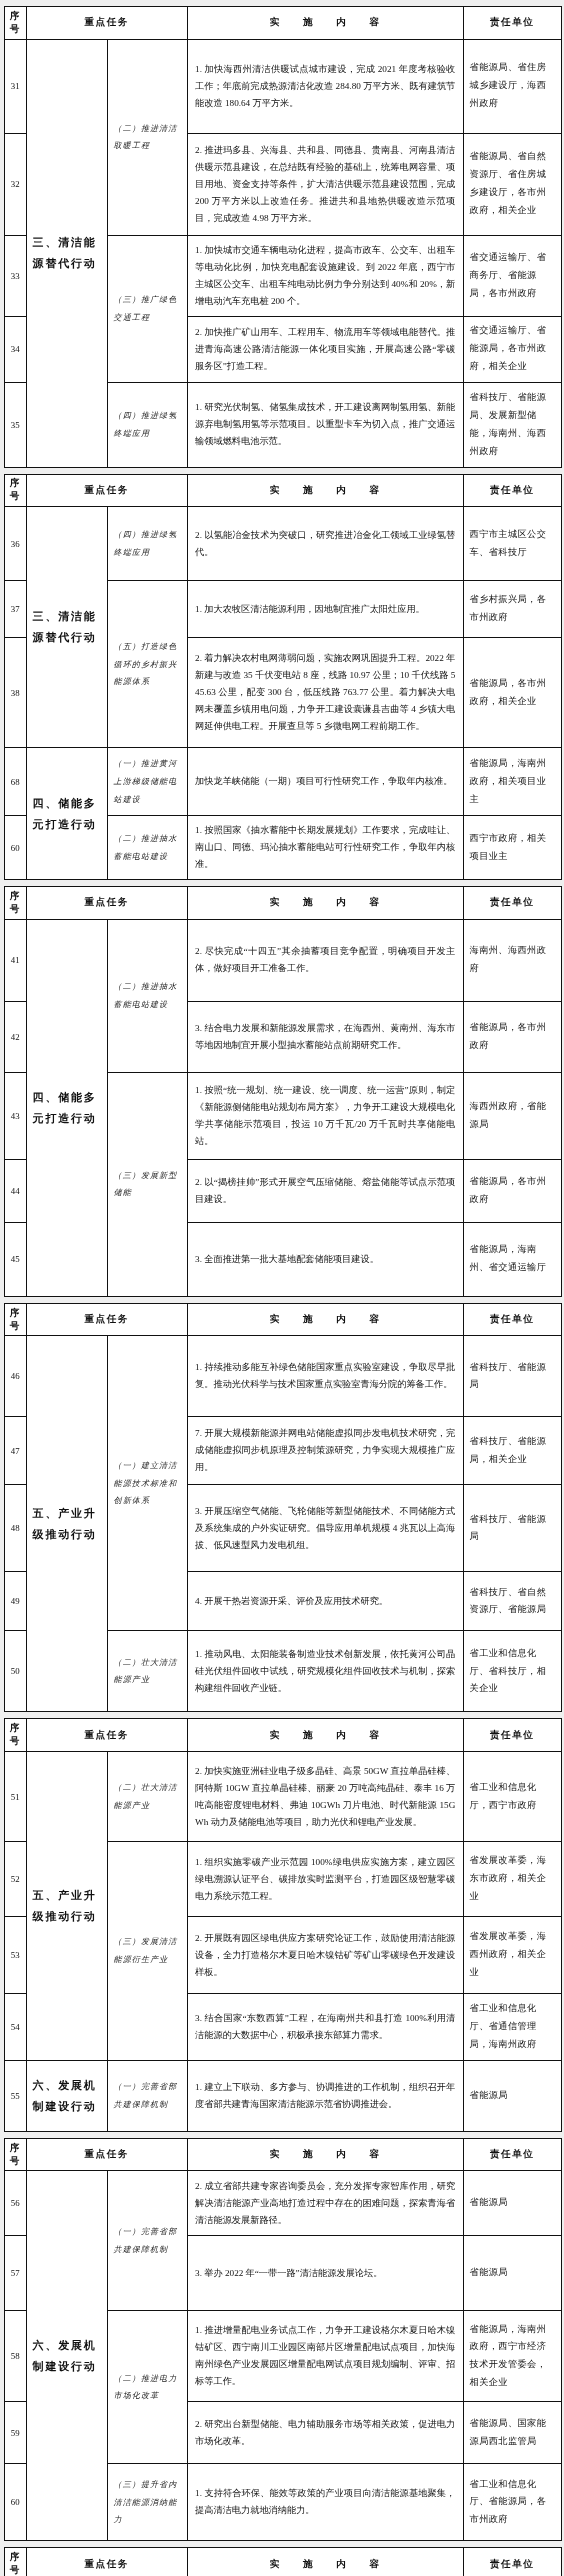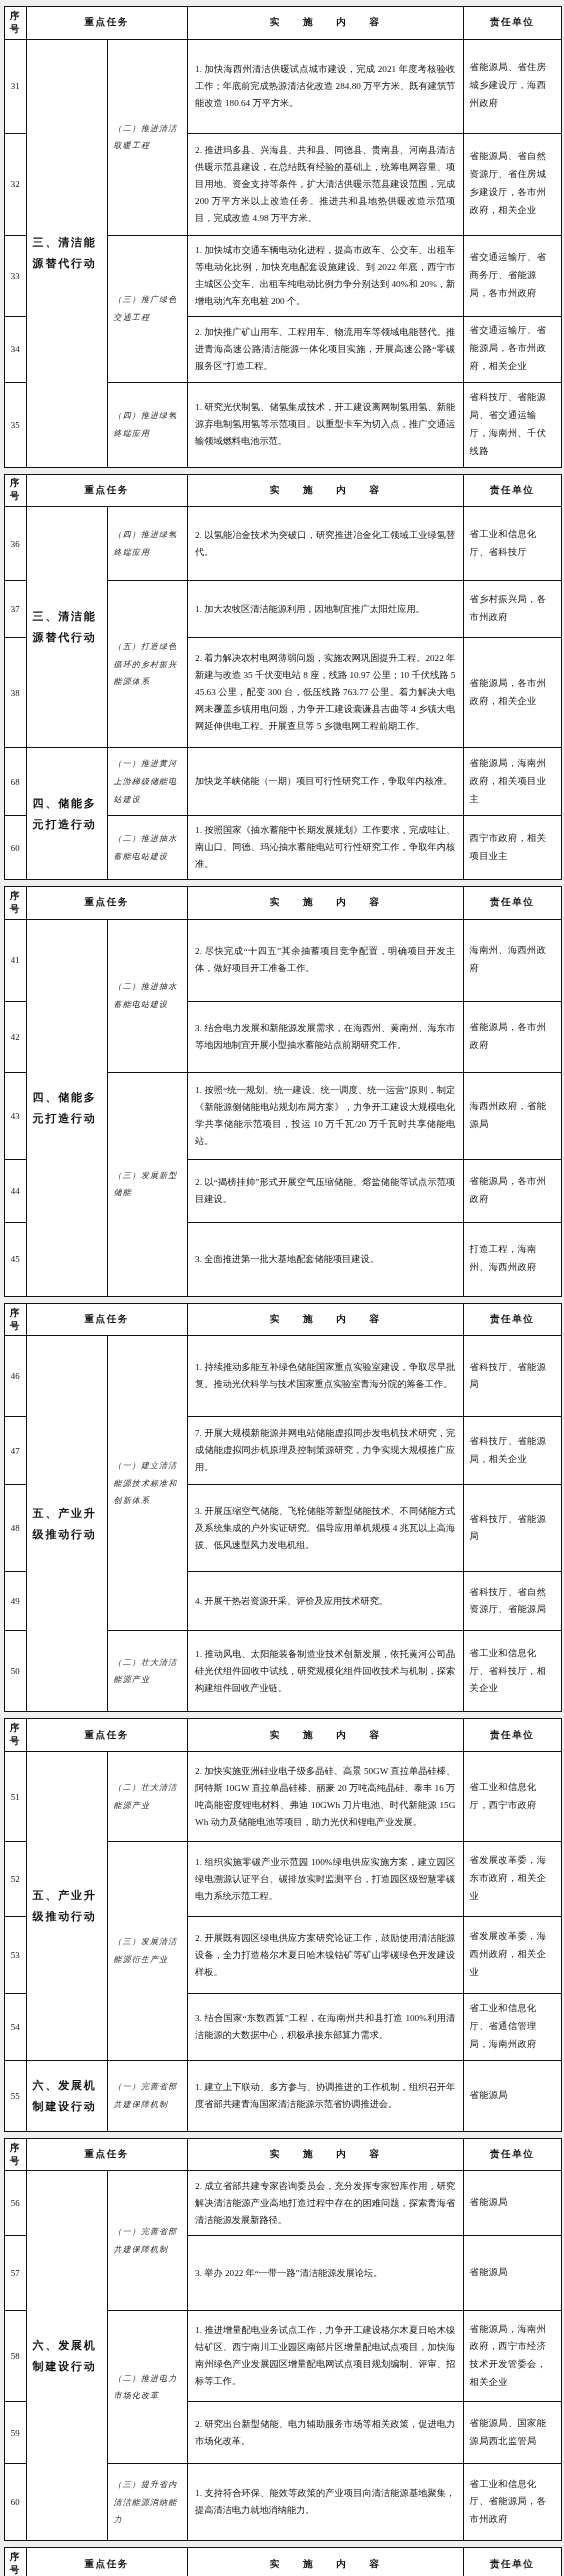--- a/index.html
+++ b/index.html
@@ -99,21 +99,21 @@
     </tr>
     <tr style="height:59px">
       <td class="no">34</td>
       <td class="content">2. 加快推广矿山用车、工程用车、物流用车等领域电能替代。推进青海高速公路清洁能源一体化项目实施，开展高速公路“零碳服务区”打造工程。</td>
       <td class="resp">省交通运输厅、省能源局，各市州政府，相关企业</td>
     </tr>
     <tr style="height:65px">
       <td class="no">35</td>
       <td class="sub">（四）推进绿氢终端应用</td>
       <td class="content">1. 研究光伏制氢、储氢集成技术，开工建设离网制氢用氢、新能源弃电制氢用氢等示范项目。以重型卡车为切入点，推广交通运输领域燃料电池示范。</td>
-      <td class="resp">省科技厅、省能源局、省交通运输厅，海南州、千伏线路</td>
+      <td class="resp">省科技厅、省能源局、发展新型储能，海南州、海西州政府</td>
     </tr>
   </tbody>
     </table>
 
   <table class="seg">
     <colgroup>
         <col style="width:22px">
         <col style="width:81px">
         <col style="width:80px">
         <col style="width:276px">
@@ -124,21 +124,21 @@
       <th>序号</th>
       <th colspan="2">重点任务</th>
       <th>实　　施　　内　　容</th>
       <th>责任单位</th>
     </tr>
     <tr style="height:74px">
       <td class="no">36</td>
       <td class="cat" rowspan="3">三、清洁能源替代行动</td>
       <td class="sub">（四）推进绿氢终端应用</td>
       <td class="content">2. 以氢能冶金技术为突破口，研究推进冶金化工领域工业绿氢替代。</td>
-      <td class="resp">省工业和信息化厅、省科技厅</td>
+      <td class="resp">西宁市主城区公交车、省科技厅</td>
     </tr>
     <tr style="height:57px">
       <td class="no">37</td>
       <td class="sub" rowspan="2">（五）打造绿色循环的乡村振兴能源体系</td>
       <td class="content">1. 加大农牧区清洁能源利用，因地制宜推广太阳灶应用。</td>
       <td class="resp">省乡村振兴局，各市州政府</td>
     </tr>
     <tr style="height:110px">
       <td class="no">38</td>
       <td class="content">2. 着力解决农村电网薄弱问题，实施农网巩固提升工程。2022 年新建与改造 35 千伏变电站 8 座，线路 10.97 公里；10 千伏线路 545.63 公里，配变 300 台，低压线路 763.77 公里。着力解决大电网未覆盖乡镇用电问题，力争开工建设囊谦县吉曲等 4 乡镇大电网延伸供电工程。开展查旦等 5 乡微电网工程前期工作。</td>
@@ -194,21 +194,21 @@
       <td class="resp">海西州政府，省能源局</td>
     </tr>
     <tr style="height:63px">
       <td class="no">44</td>
       <td class="content">2. 以“揭榜挂帅”形式开展空气压缩储能、熔盐储能等试点示范项目建设。</td>
       <td class="resp">省能源局，各市州政府</td>
     </tr>
     <tr style="height:74px">
       <td class="no">45</td>
       <td class="content">3. 全面推进第一批大基地配套储能项目建设。</td>
-      <td class="resp">打造工程，海南州、海西州政府</td>
+      <td class="resp">省能源局，海南州、省交通运输厅</td>
     </tr>
   </tbody>
     </table>
 
   <table class="seg">
     <colgroup>
         <col style="width:22px">
         <col style="width:81px">
         <col style="width:80px">
         <col style="width:276px">

